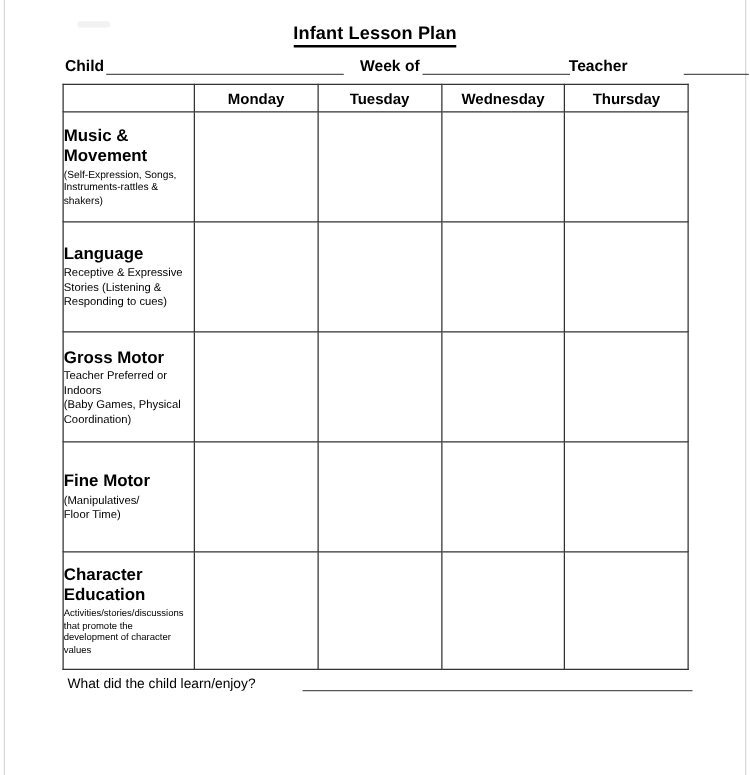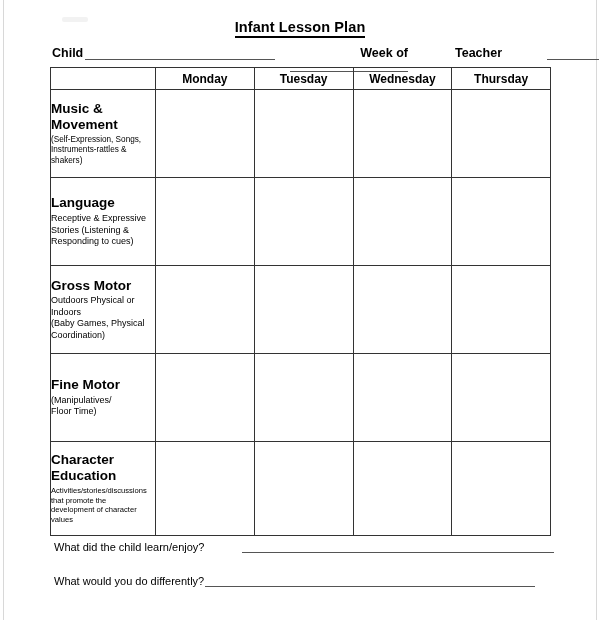--- a/index.html
+++ b/index.html
@@ -74,21 +74,21 @@
     white-space: nowrap;
   }
   .field .rule {
     display: inline-block;
     border-bottom: 1.4px solid #555;
     height: 11px;
     margin-left: 2px;
   }
   .field-child { left: 52px; top: 0; }
   .field-child .rule { width: 190px; }
-  .field-week  { left: 288px; top: 0; flex-direction: column; }
+  .field-week  { left: 288px; top: 0; }
   .field-week  .rule { width: 118px; }
   .field-teacher { left: 455px; top: 0; gap: 39px; }
   .field-teacher .rule { width: 52px; margin-left: 6px; }
 
   
   table.plan {
     position: absolute;
     left: 50px; top: 67px;
     width: 500px;
     border-collapse: collapse;
@@ -240,21 +240,21 @@
         <td class="day-cell"></td>
         <td class="day-cell"></td>
       </tr>
 
       <tr style="height:88px">
         <td class="label-cell">
           <div class="cat-title">
             <div>Gross Motor</div>
           </div>
           <div class="cat-sub med">
-            <div>Outdoors Physical or</div>
+            <div>Teacher Preferred or</div>
             <div>Indoors</div>
             <div>(Baby Games, Physical</div>
             <div>Coordination)</div>
           </div>
         </td>
         <td class="day-cell"></td>
         <td class="day-cell"></td>
         <td class="day-cell"></td>
         <td class="day-cell"></td>
       </tr>
@@ -297,19 +297,15 @@
     </tbody>
   </table>
 
   <div class="reflection">
 
     <div class="refl-line refl-q1">
       <span>What did the child learn/enjoy?</span>
       <span class="rule"></span>
     </div>
 
-    <div class="refl-line refl-q2">
-      <span>What would you do differently?</span>
-      <span class="rule"></span>
-    </div>
   </div>
 
 </div>
 
 </body></html>

